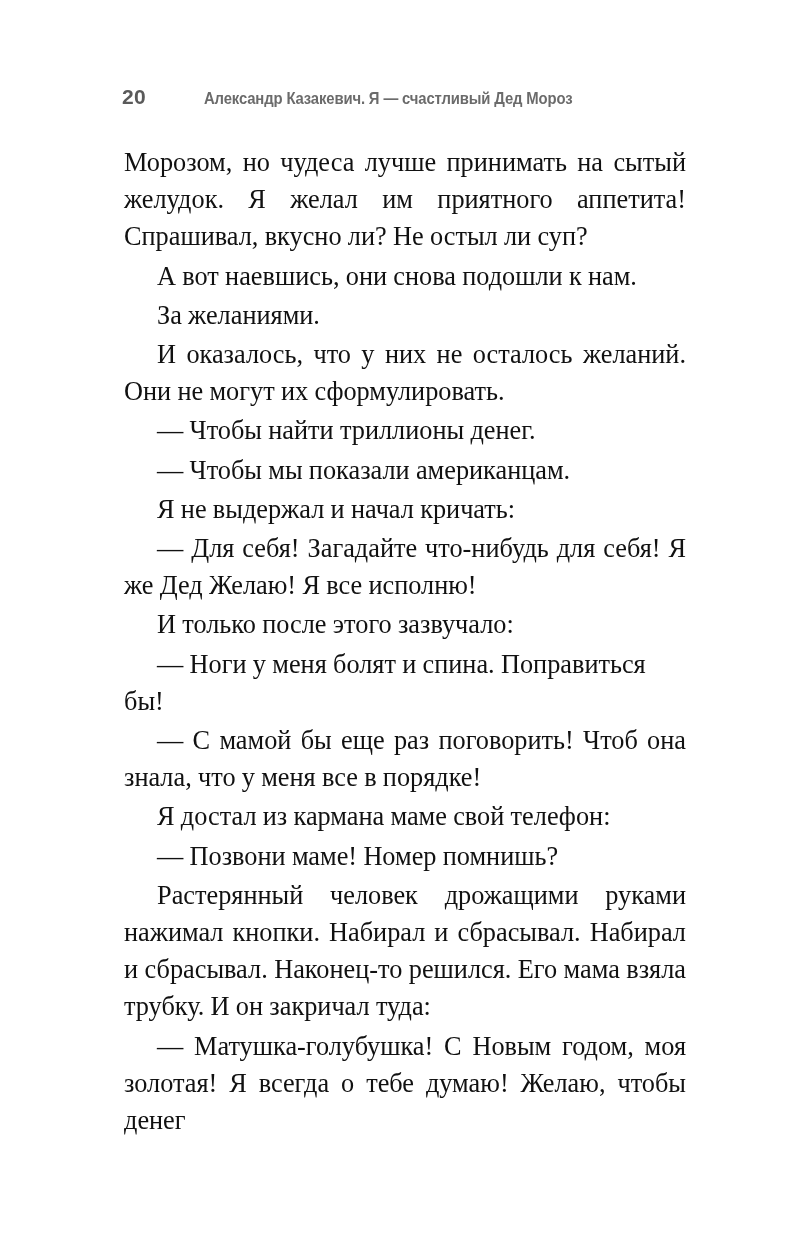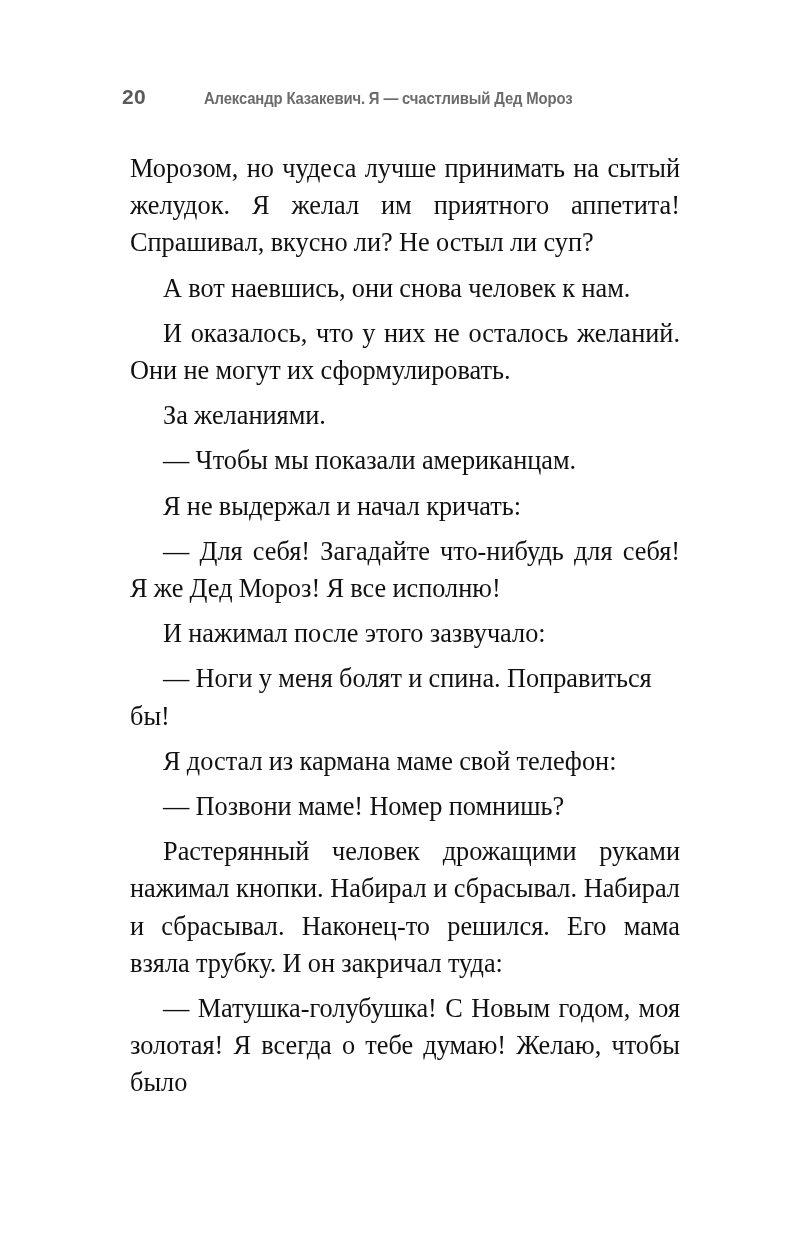--- a/index.html
+++ b/index.html
@@ -49,21 +49,21 @@
   }
 
   
   .body-block {
     position: absolute;
     left: 122px;
     top: 142px;
     width: 566px;
   }
   p.para {
-    margin: 8px;
+    margin: 2px;
     font-family: "Liberation Serif", "DejaVu Serif", serif;
     font-size: 26.3px;
     line-height: 37.2px;
     color: #111111;
     text-align: justify;
     text-align-last: left;
     text-indent: 33px;
     hyphens: manual;
     -webkit-hyphens: manual;
     word-spacing: -0.3px;
@@ -81,27 +81,29 @@
 
 <div class="page">
 
   <div class="running-head">
     <span class="folio">20</span>
     <span class="head-title">Александр Казакевич. Я — счастливый Дед Мороз</span>
   </div>
 
   <div class="body-block">
     <p class="para no-indent">Морозом, но чудеса лучше принимать на сытый желудок. Я желал им приятного аппетита! Спрашивал, вкусно ли? Не остыл ли суп?</p>
-    <p class="para short">А вот наевшись, они снова человек к нам.</p>
+    <p class="para short">А вот наевшись, они снова подошли к нам.</p>
+    <p class="para short">За желаниями.</p>
     <p class="para">И оказалось, что у них не осталось желаний. Они не могут их сформулировать.</p>
-    <p class="para short">За желаниями.</p>
+    <p class="para short">— Чтобы найти триллионы денег.</p>
     <p class="para short">— Чтобы мы показали американцам.</p>
     <p class="para short">Я не выдержал и начал кричать:</p>
-    <p class="para">— Для себя! Загадайте что-нибудь для себя! Я же Дед Мороз! Я все исполню!</p>
-    <p class="para short">И нажимал после этого зазвучало:</p>
+    <p class="para">— Для себя! Загадайте что-нибудь для себя! Я же Дед Желаю! Я все исполню!</p>
+    <p class="para short">И только после этого зазвучало:</p>
     <p class="para short">— Ноги у меня болят и спина. Поправиться бы!</p>
+    <p class="para">— С мамой бы еще раз поговорить! Чтоб она знала, что у меня все в порядке!</p>
     <p class="para short">Я достал из кармана маме свой телефон:</p>
     <p class="para short">— Позвони маме! Номер помнишь?</p>
     <p class="para">Растерянный человек дрожащими руками нажимал кнопки. Набирал и сбрасывал. Набирал и сбрасывал. Наконец-то решился. Его мама взяла трубку. И он закричал туда:</p>
-    <p class="para">— Матушка-голубушка! С Новым годом, моя золотая! Я всегда о тебе думаю! Желаю, чтобы было</p>
+    <p class="para">— Матушка-голубушка! С Новым годом, моя золотая! Я всегда о тебе думаю! Желаю, чтобы денег</p>
   </div>
 
 </div>
 
 </body></html>

